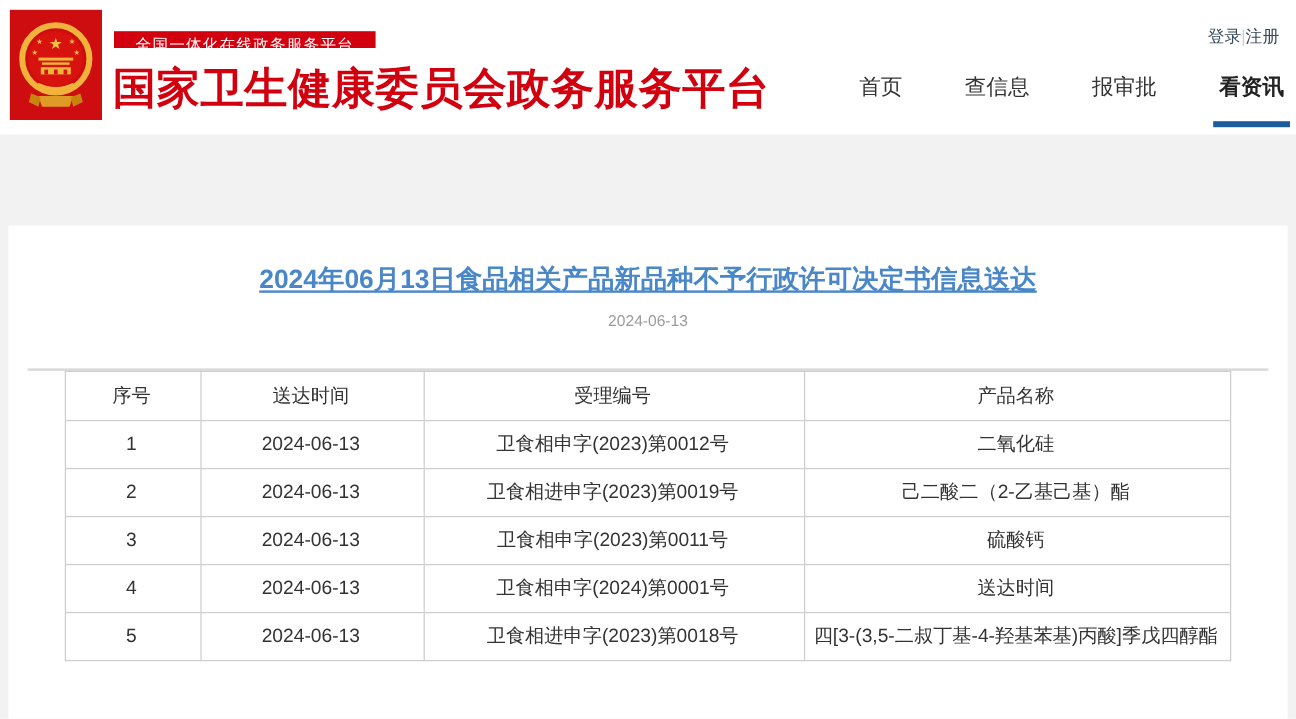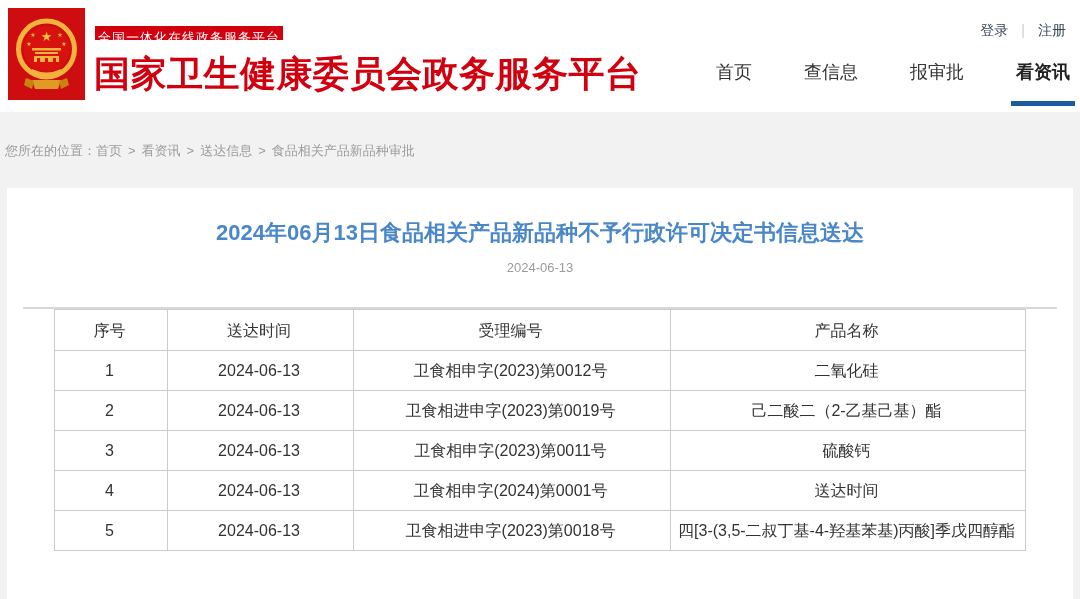--- a/index.html
+++ b/index.html
@@ -5,45 +5,45 @@
   * { margin:0; padding:0; box-sizing:border-box; }
   html,body { width:1080px; height:599px; overflow:hidden; background:#fff;
     font-family:"Liberation Sans","DejaVu Sans",sans-serif; }
   .stage { position:relative; width:1080px; height:599px; }
 
   
   .site-header { position:absolute; top:0; left:0; right:0; height:112px; background:#fff; }
   .logo { position:absolute; left:8px; top:8px; width:77px; height:92px; cursor:pointer; }
   .logo svg { display:block; width:100%; height:100%; }
   .brand-banner { position:absolute; left:95px; top:26px; height:14px; line-height:24px;
-    background:#d2000f; color:#fff; font-size:13px; padding:0 3px; letter-spacing:1px; }
+    background:#d2000f; color:#fff; font-size:13px; padding:0 18px; letter-spacing:1px; }
   .brand-title { position:absolute; left:94px; top:50px; font-size:36px; font-weight:bold;
     color:#d2000f; letter-spacing:0.5px; white-space:nowrap; }
 
-  .auth { position:absolute; top:22px; right:14px; font-size:14px; color:#36475a; display:flex; gap:13px; align-items:flex-start; }
+  .auth { position:absolute; top:22px; right:14px; font-size:14px; color:#36475a; display:flex; align-items:flex-start; }
   .auth .link { cursor:pointer; }
   .auth .sep { color:#c9ced4; }
 
   .main-nav { position:absolute; top:60px; right:10px; display:flex; gap:52px;
     font-size:18px; color:#333; }
   .main-nav .item { position:relative; cursor:pointer; white-space:nowrap; }
   .main-nav .item.active { font-weight:bold; color:#222; }
   .main-nav .item.active::after { content:""; position:absolute; left:-5px; right:-5px;
     bottom:-22px; height:5px; background:#1b5c9e; }
 
   
   .page-lower { position:absolute; top:112px; left:0; right:0; bottom:0; background:#f2f2f2; }
   .breadcrumb { position:absolute; top:30px; left:5px; font-size:13px; color:#9b9b9b; }
   .breadcrumb .crumb { cursor:pointer; }
   .breadcrumb .csep { margin:0 6px; color:#9b9b9b; }
 
   
   .content-card { position:absolute; top:76px; left:7px; right:7px; bottom:0; background:#fff; }
   .article-title { margin:30px 60px 0; text-align:center; font-size:22px; font-weight:600;
-    color:#4a87c8; line-height:30px; }
+    color:#4a87c8; line-height:30px;text-decoration:underline; }
   .article-date { margin-top:12px; text-align:center; font-size:13px; color:#9b9b9b; }
 
   .table-wrap { margin:32px 16px 0; border-top:2px solid #d8d8d8; }
   table.notice { width:971px; margin:0 auto; border-collapse:collapse; table-layout:fixed; }
   table.notice col.c1 { width:113px; } table.notice col.c2 { width:186px; }
   table.notice col.c3 { width:317px; } table.notice col.c4 { width:355px; }
   table.notice th, table.notice td { border:1px solid #ccc; font-size:16px; color:#333;
     font-weight:normal; text-align:center; vertical-align:middle;
     padding:1px 6px 1px 3px; line-height:37px; }
   table.notice th { height:41px; }
@@ -91,23 +91,20 @@
     <nav class="main-nav">
       <span class="item">首页</span>
       <span class="item">查信息</span>
       <span class="item">报审批</span>
       <span class="item active">看资讯</span>
     </nav>
   </header>
 
   <div class="page-lower">
 
-    <div class="breadcrumb">
-      <span>您所在的位置：</span><span class="crumb">首页</span><span class="csep">&gt;</span><span class="crumb">看资讯</span><span class="csep">&gt;</span><span class="crumb">送达信息</span><span class="csep">&gt;</span><span class="crumb">食品相关产品新品种审批</span>
-    </div>
 
     <main class="content-card">
       <h1 class="article-title">2024年06月13日食品相关产品新品种不予行政许可决定书信息送达</h1>
       <div class="article-date">2024-06-13</div>
 
       <div class="table-wrap">
         <table class="notice">
           <colgroup>
               <col class="c1">
               <col class="c2">

